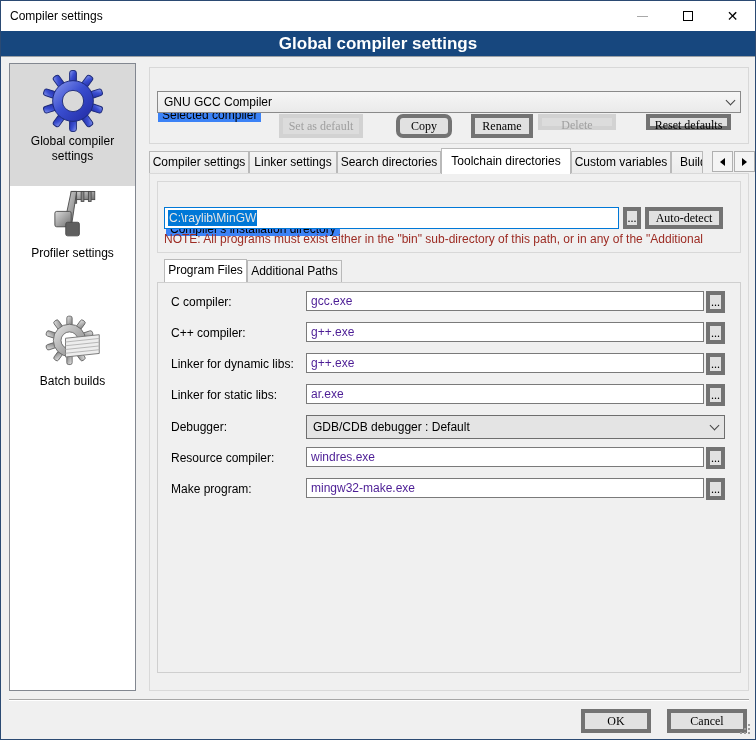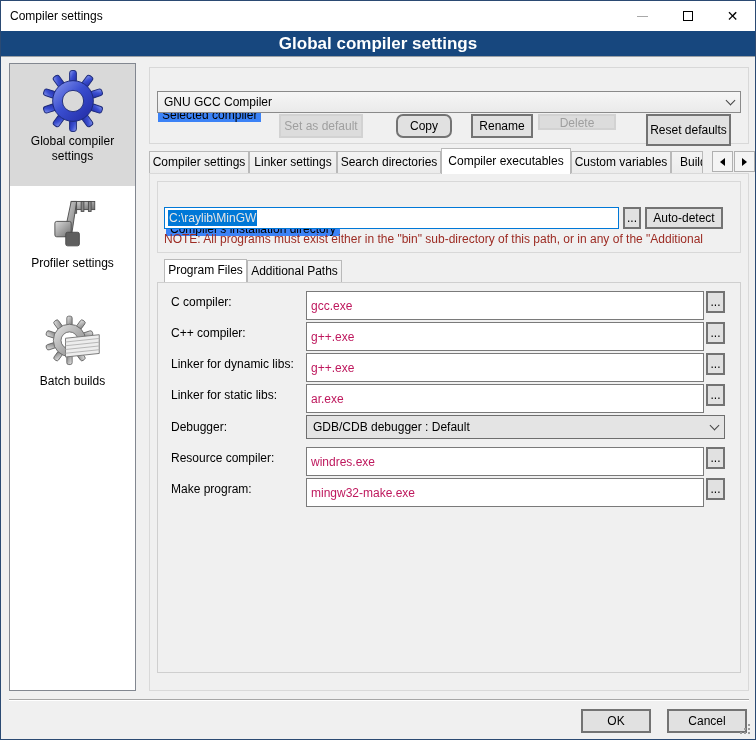--- a/index.html
+++ b/index.html
@@ -21,37 +21,37 @@
   .banner{position:absolute;left:0;top:30px;width:100%;height:26px;background:#17477e;
           color:#fff;font-size:17px;font-weight:bold;text-align:center;line-height:26px;
           border-bottom:1px solid #9aa0a6;}
   
   .sidebar{position:absolute;left:8px;top:62px;width:127px;height:628px;background:#fff;
            border:1px solid #828790;overflow:hidden;}
   .side-item{width:100%;text-align:center;cursor:default;}
   .side-item .icon-wrap{display:flex;justify-content:center;align-items:center;}
   .side-item .side-label{font-size:12px;color:#000;line-height:15px;padding:2px 4px 6px 4px;}
   .si-1{height:122px;background:#d9d9d9;padding-top:6px;}
-  .si-2{height:112px;padding-top:10px;}
+  .si-2{height:112px;}
   .si-3{height:118px;padding-top:14px;}
   
   .group{position:absolute;border:1px solid #d8d8d8;}
   .group-label{position:absolute;top:-8px;left:8px;background:#3b82f6;padding:0 4px;
                font-size:12px;color:#000;white-space:nowrap;margin-top:48px;}
   
   .combo{position:absolute;display:flex;align-items:center;padding:0 6px;
          background:linear-gradient(#f6f6f6,#eaeaea);border:1px solid #8a8a8a;
          font-size:12px;color:#000;cursor:default;}
   .combo.dark{background:#e4e4e4;border-color:#6e6e6e;}
   .combo .combo-text{flex:1;white-space:nowrap;overflow:hidden;}
   .chevron{width:7px;height:7px;border-right:1.5px solid #444;border-bottom:1.5px solid #444;
            transform:rotate(45deg);margin-top:-4px;flex:none;}
   
-  .btn{position:absolute;background:#e1e1e1;border:2px solid #737373;font-size:12px;
-       color:#000;text-align:center;padding:0;cursor:default;}
+  .btn{position:absolute;background:#e1e1e1;border:4px solid #737373;font-size:12px;
+       color:#000;text-align:center;padding:0;cursor:default;font-family:Liberation Serif, serif;}
   .btn.disabled{background:#dcdcdc;border-color:#d2d2d2;color:#9f9f9f;}
   
   .tab{position:absolute;top:150px;height:23px;background:linear-gradient(#f3f3f3,#ebebeb);
        border:1px solid #b9b9b9;border-bottom:none;font-size:12px;text-align:center;
        line-height:21px;white-space:nowrap;overflow:hidden;cursor:default;}
   .tab.active{top:147px;height:26px;background:#fff;line-height:25px;z-index:3;}
   .tab-scroll{position:absolute;top:150px;width:21px;height:21px;background:#f4f4f4;
               border:1px solid #b0b0b0;display:flex;align-items:center;justify-content:center;}
   .tri-l{width:0;height:0;border-top:4px solid transparent;border-bottom:4px solid transparent;
          border-right:5px solid #000;}
@@ -60,22 +60,22 @@
   .tab-panel{position:absolute;left:148px;top:172px;width:600px;height:518px;
              background:#f0f0f0;border:1px solid #d9d9d9;}
   
   .subtab{position:absolute;height:23px;background:linear-gradient(#f3f3f3,#ebebeb);
           border:1px solid #b9b9b9;border-bottom:none;font-size:12px;text-align:center;
           line-height:21px;cursor:default;}
   .subtab.active{background:#fff;z-index:3;}
   .sub-panel{position:absolute;left:156px;top:281px;width:584px;height:391px;
              background:#f0f0f0;border:1px solid #cfcfcf;}
   
-  .text-input{position:absolute;height:29px;background:#fff;border:1px solid #7a7a7a;
-              font-size:12px;padding:0 4px;color:#be185d;}
+  .text-input{position:absolute;height:20px;background:#fff;border:1px solid #7a7a7a;
+              font-size:12px;padding:0 4px;color:#4c1d95;}
   .path-input{position:absolute;height:22px;background:#fff;border:1px solid #0078d7;
               font-size:12px;display:flex;align-items:center;padding:0 3px;cursor:text;}
   .path-input .selection{background:#0078d7;color:#e5e5e5;padding:1px 1px;white-space:nowrap;}
   .note{position:absolute;font-size:12px;color:#9c2b23;white-space:nowrap;overflow:hidden;}
   .form-label{position:absolute;font-size:12px;color:#000;line-height:22px;white-space:nowrap;}
   
   .divider{position:absolute;left:8px;top:698px;width:740px;height:2px;
            border-top:1px solid #a6a6a6;border-bottom:1px solid #fff;}
   .grip{position:absolute;right:4px;bottom:4px;width:11px;height:11px;}
   .grip::before{content:"";position:absolute;left:0;top:8px;width:2px;height:2px;background:#9b9b9b;
@@ -187,26 +187,26 @@
     <span class="group-label">Selected compiler</span>
   </div>
   <div class="combo" style="left:156px;top:90px;width:584px;height:22px;">
     <span class="combo-text">GNU GCC Compiler</span>
     <span class="chevron"></span>
   </div>
   <button class="btn disabled" style="left:278px;top:113px;width:84px;height:24px;">Set as default</button>
   <button class="btn" style="left:395px;top:113px;width:56px;height:24px;border-radius:7px;">Copy</button>
   <button class="btn" style="left:470px;top:113px;width:62px;height:24px;">Rename</button>
   <button class="btn disabled" style="left:537px;top:113px;width:78px;height:16px;">Delete</button>
-  <button class="btn" style="left:645px;top:113px;width:85px;height:32px;">Reset defaults</button>
+  <button class="btn" style="left:645px;top:113px;width:85px;height:16px;">Reset defaults</button>
 
   <div class="tab" style="left:148px;width:100px;">Compiler settings</div>
   <div class="tab" style="left:248px;width:88px;">Linker settings</div>
   <div class="tab" style="left:336px;width:104px;">Search directories</div>
-  <div class="tab active" style="left:440px;width:130px;">Compiler executables</div>
+  <div class="tab active" style="left:440px;width:130px;">Toolchain directories</div>
   <div class="tab" style="left:570px;width:100px;">Custom variables</div>
   <div class="tab" style="left:670px;width:32px;text-align:left;padding-left:8px;">Build</div>
   <div class="tab-scroll" style="left:711px;">
       <span class="tri-l"></span>
     </div>
   <div class="tab-scroll" style="left:733px;">
       <span class="tri-r"></span>
     </div>
 
   <div class="tab-panel"></div>

